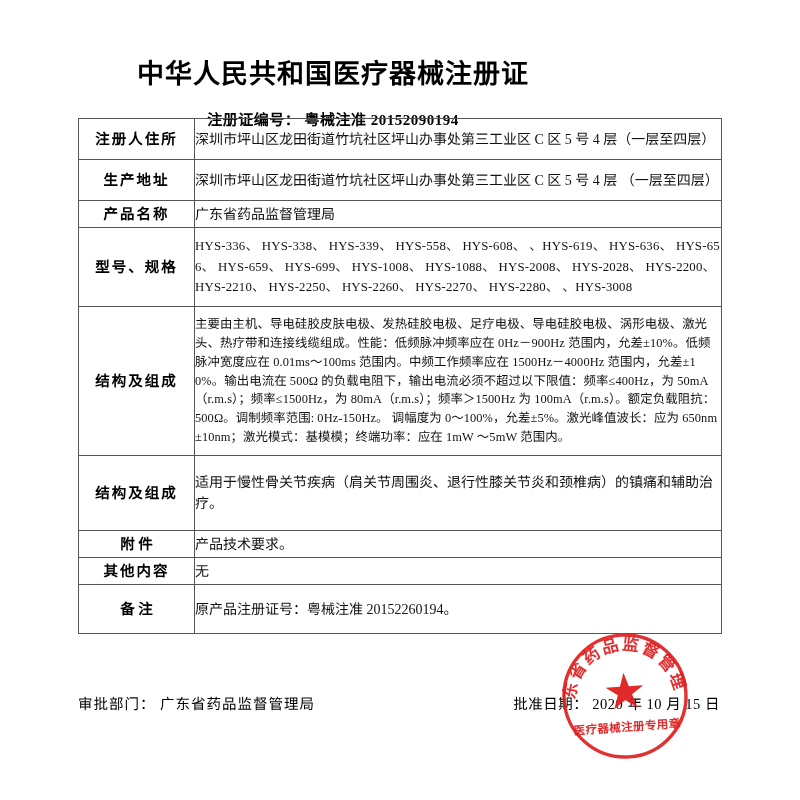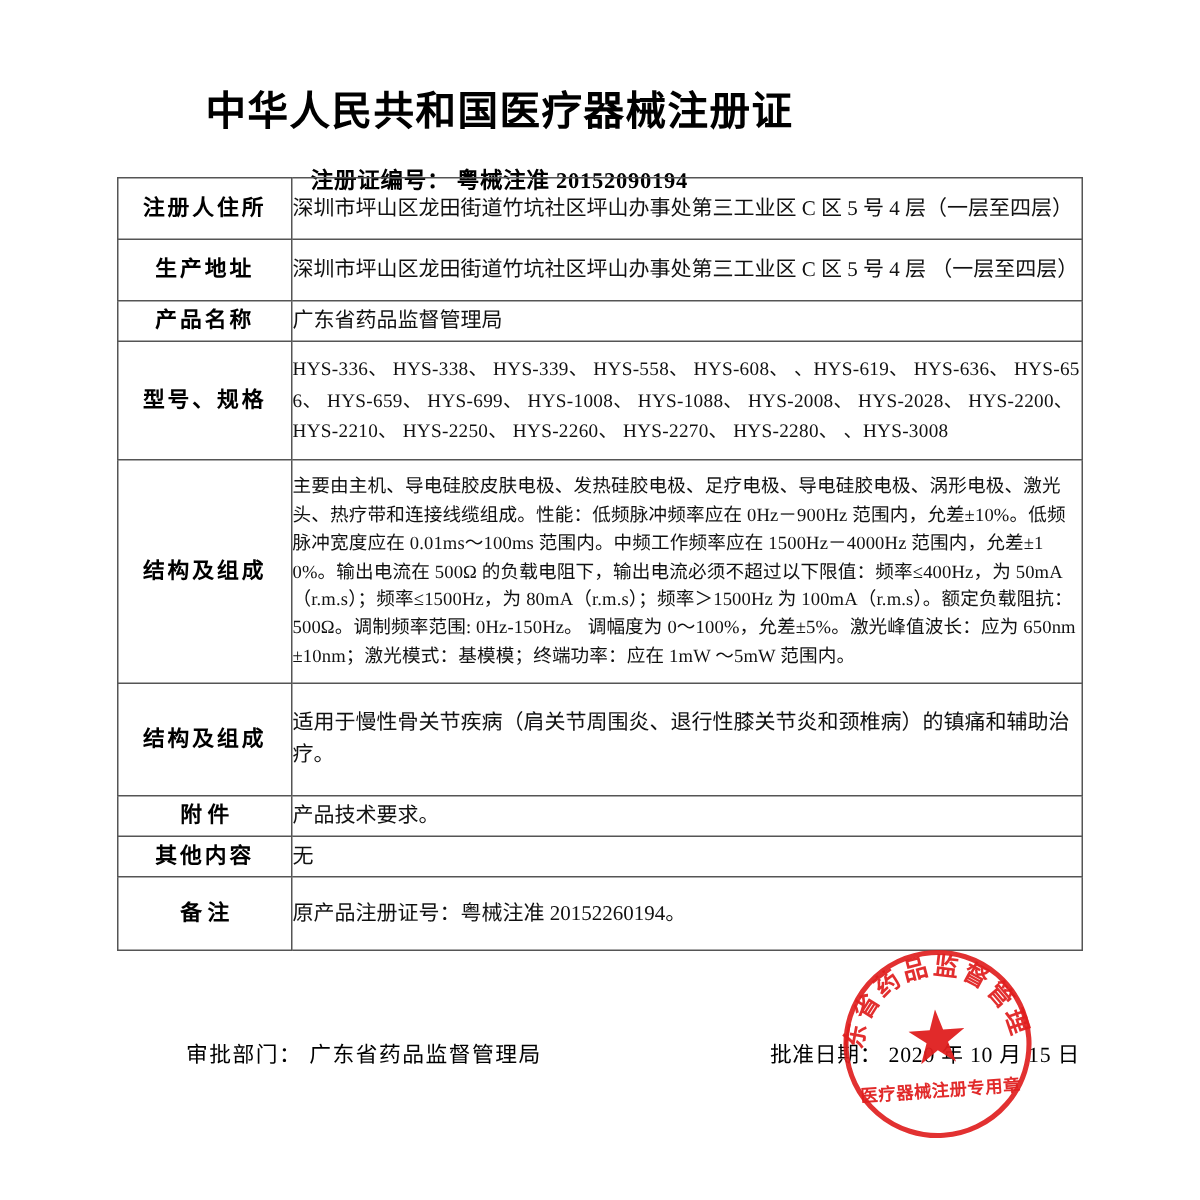--- a/index.html
+++ b/index.html
@@ -105,21 +105,20 @@
     top: 692px;
     width: 644px;
     font-size: 14.5px;
     color: #000;
   }
   .footer-row {
     display: flex;
     justify-content: space-between;
     align-items: flex-end;
     line-height: 1.75;
-    margin-left: 46px;
   }
   .footer-left {
     letter-spacing: 1px;
     white-space: nowrap;
   }
   .footer-right {
     letter-spacing: 0.5px;
     white-space: nowrap;
     padding-right: 2px;
   }

